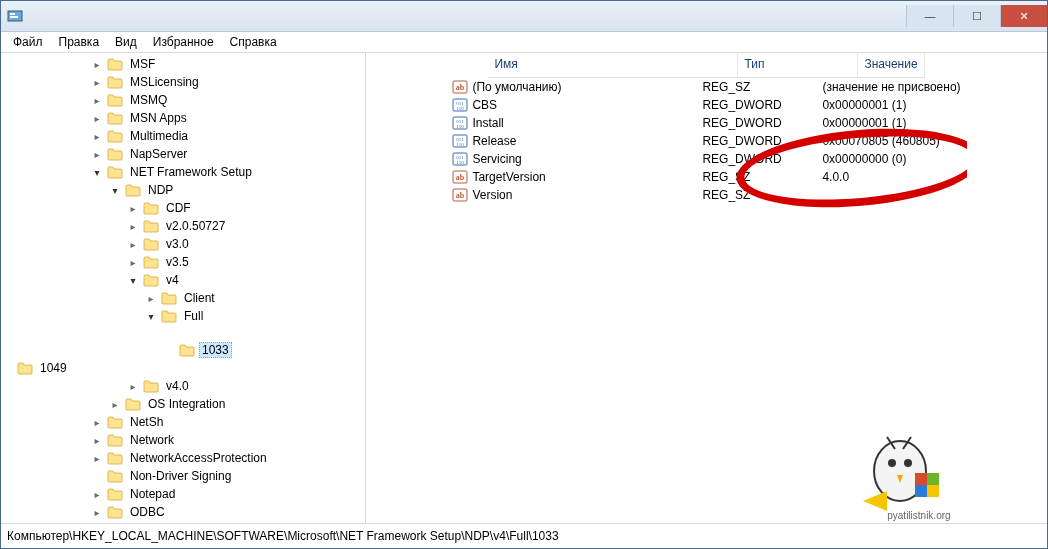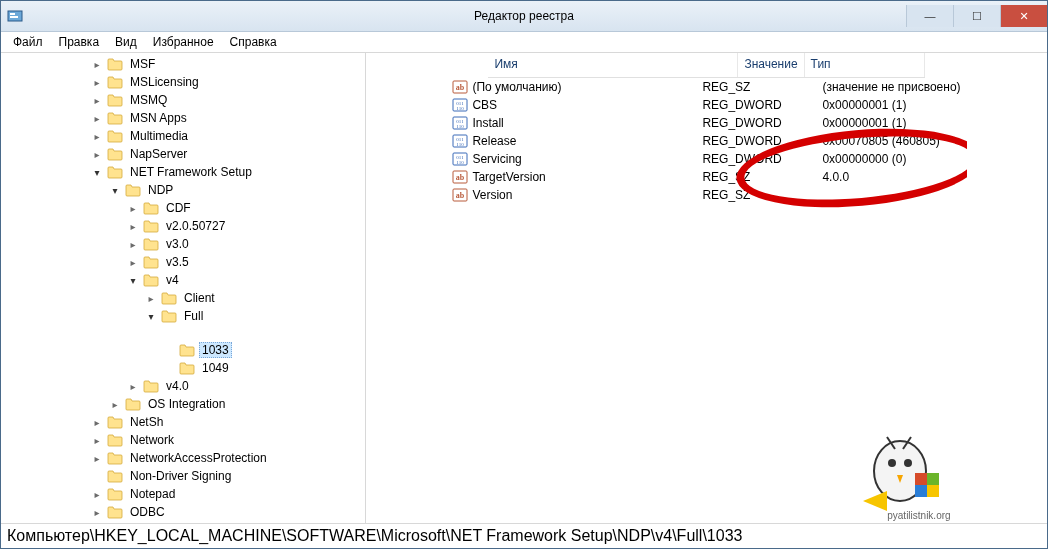--- a/index.html
+++ b/index.html
@@ -147,21 +147,21 @@
     flex-shrink: 0;
   }
   .cell.name { width: 250px; display: flex; align-items: center; }
   .cell.type { width: 120px; }
   .cell.value { flex: 1; }
   
   .statusbar {
     height: 20px;
     border-top: 1px solid #d8d8d8;
     padding: 2px 6px;
-    font-size: 16px;
+    font-size: 12px;
     display: flex; align-items: center;
   }
   
   .highlight-ellipse {
     position: absolute;
     border: 8px solid #d40000;
     border-radius: 50%;
     pointer-events: none;
     transform: rotate(-5deg);
   }
@@ -183,21 +183,20 @@
 <div class="window">
 
   <div class="titlebar">
     <span class="app-icon">
       <svg width="16" height="16" viewBox="0 0 16 16">
         <rect x="1" y="3" width="14" height="10" fill="#6ca8d8" stroke="#2a5a8a"></rect>
         <rect x="3" y="5" width="5" height="2" fill="#fff"></rect>
         <rect x="3" y="8" width="8" height="2" fill="#fff"></rect>
       </svg>
     </span>
-    <div class="title">Редактор реестра</div>
     <div class="win-controls">
       <div class="win-btn">—</div>
       <div class="win-btn">☐</div>
       <div class="win-btn close">✕</div>
     </div>
   </div>
 
   <div class="menubar">
     <span class="menu-item">Файл</span>
     <span class="menu-item">Правка</span>
@@ -346,21 +345,21 @@
         </div>
         <div class="tree-row" style="padding-left: 162px; margin-top: 16px;">
           <span class="tw"></span>
           <span class="folder-ic">
             <svg width="16" height="14" viewBox="0 0 16 14">
               <path d="M1 3 L1 12 Q1 13 2 13 L14 13 Q15 13 15 12 L15 5 Q15 4 14 4 L7 4 L6 2 L2 2 Q1 2 1 3 Z" fill="#ffe38f" stroke="#d4a93a" stroke-width="0.8"></path>
             </svg>
           </span>
           <span class="tree-label selected">1033</span>
         </div>
-        <div class="tree-row" style="padding-left: 162px;">
+        <div class="tree-row" style="">
           <span class="tw"></span>
           <span class="folder-ic">
             <svg width="16" height="14" viewBox="0 0 16 14">
               <path d="M1 3 L1 12 Q1 13 2 13 L14 13 Q15 13 15 12 L15 5 Q15 4 14 4 L7 4 L6 2 L2 2 Q1 2 1 3 Z" fill="#ffe38f" stroke="#d4a93a" stroke-width="0.8"></path>
             </svg>
           </span>
           <span class="tree-label">1049</span>
         </div>
         <div class="tree-row" style="padding-left: 126px;">
           <span class="tw">▸</span>
@@ -441,22 +440,22 @@
               <path d="M1 3 L1 12 Q1 13 2 13 L14 13 Q15 13 15 12 L15 5 Q15 4 14 4 L7 4 L6 2 L2 2 Q1 2 1 3 Z" fill="#ffe38f" stroke="#d4a93a" stroke-width="0.8"></path>
             </svg>
           </span>
           <span class="tree-label">OEM</span>
         </div>
       </div>
 
     <div class="list-pane">
       <div class="list-header">
         <div class="col col-name">Имя</div>
+        <div class="col col-type">Тип</div>
         <div class="col col-value">Значение</div>
-        <div class="col col-type">Тип</div>
       </div>
       <div class="list-body" id="list-body">
 
         <div class="highlight-ellipse" style="left:290px; top:52px; width:230px; height:60px;"></div>
 
         <div class="watermark">
           <svg width="110" height="80" viewBox="0 0 110 80">
             <ellipse cx="55" cy="38" rx="26" ry="30" fill="#f4f4f4" stroke="#333" stroke-width="2"></ellipse>
             <circle cx="47" cy="30" r="4" fill="#333"></circle>
             <circle cx="63" cy="30" r="4" fill="#333"></circle>

